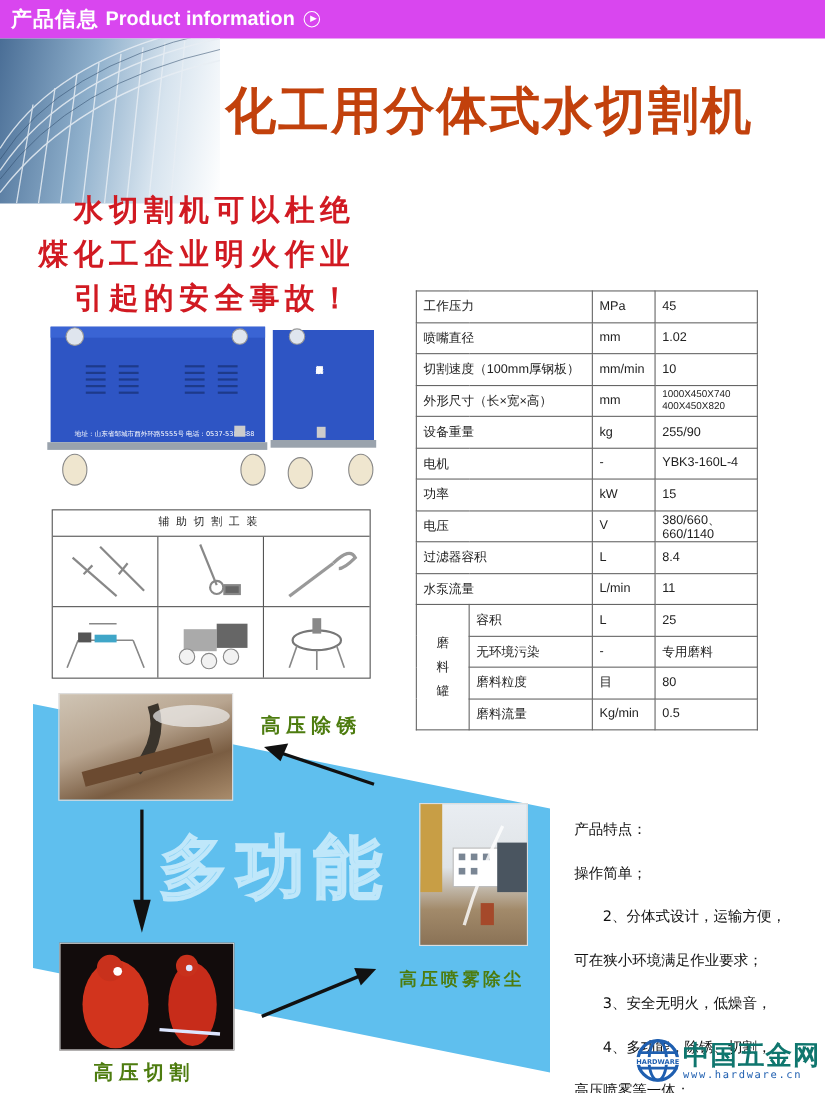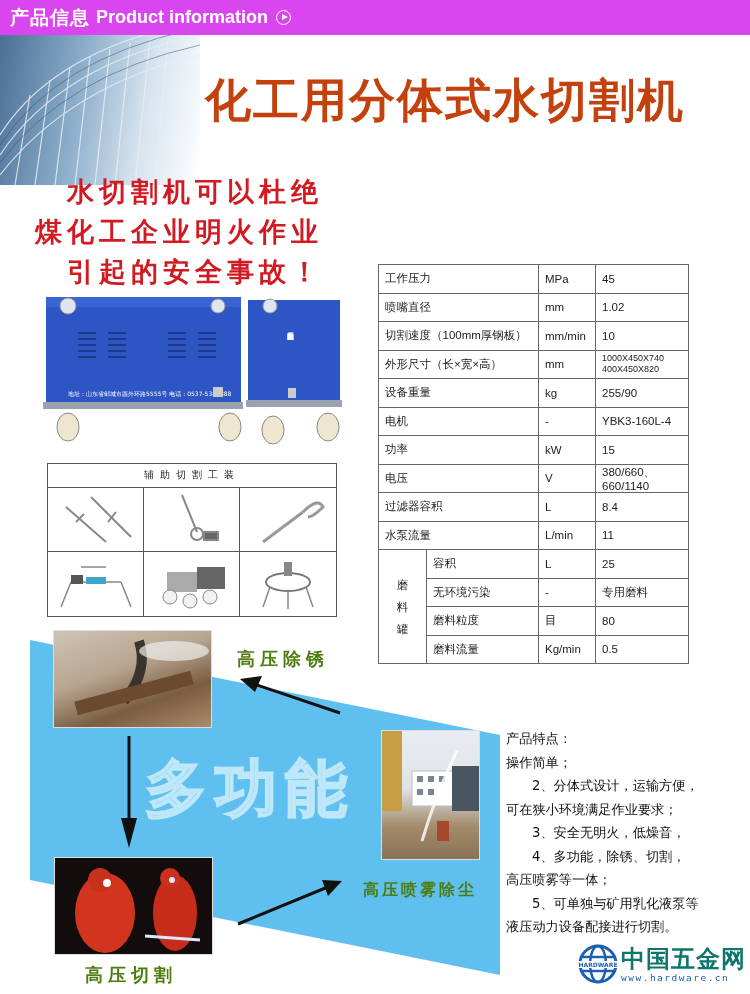--- a/index.html
+++ b/index.html
@@ -41,21 +41,21 @@
   .spec td.grp { width: 48px; text-align: center; line-height: 22px; }
   .spec td.c1b { width: 112px; }
 
   
   .band { left: 0; top: 0; }
 
   .photo { border: 1px solid #ddd; overflow: hidden; }
   .caption { font-size: 18px; font-weight: bold; color: #4d7c0f; letter-spacing: 5px; }
 
   .features { left: 506px; top: 727px; width: 240px; font-size: 13.2px; line-height: 23.5px; color: #111; }
-  .features p { margin: 0; }
+  .features p { margin: 16px; }
   .features .item { text-indent: 26px; }
 
   .logo { left: 578px; top: 944px; display: flex; align-items: center; }
   .logo .cn { color: #0f766e; font-size: 24px; font-weight: bold; letter-spacing: 1px; line-height: 26px; }
   .logo .url { color: #1f5fb0; font-family: "DejaVu Sans Mono", monospace; font-size: 9.5px; letter-spacing: 1.5px; }
 </style>
 </head>
 <body>
 
 <div class="abs topbar">

